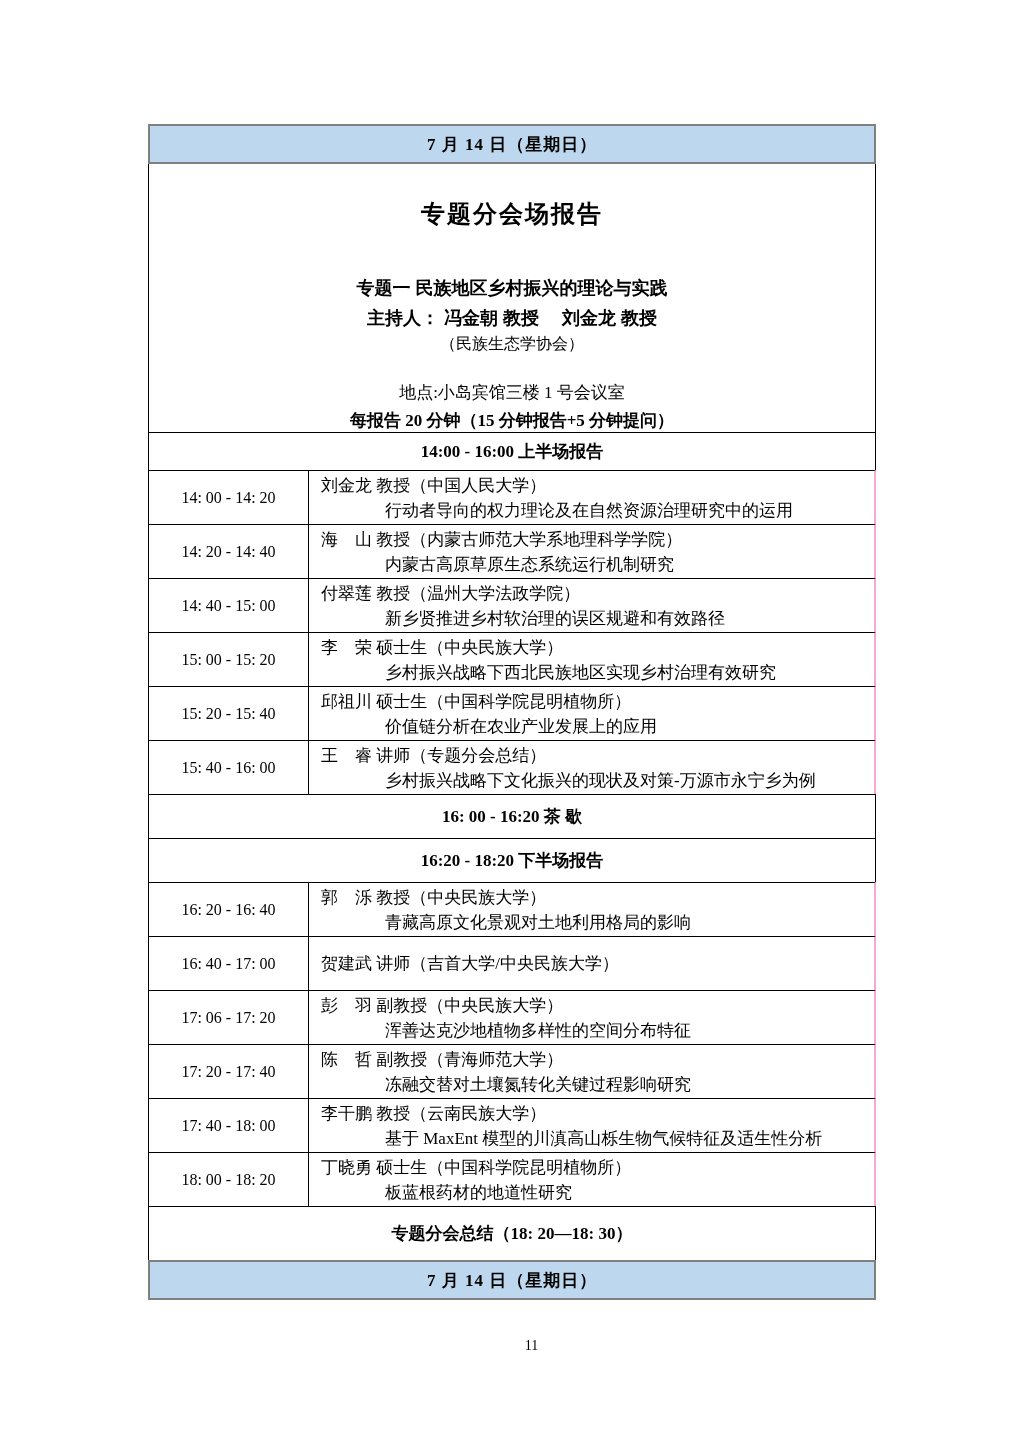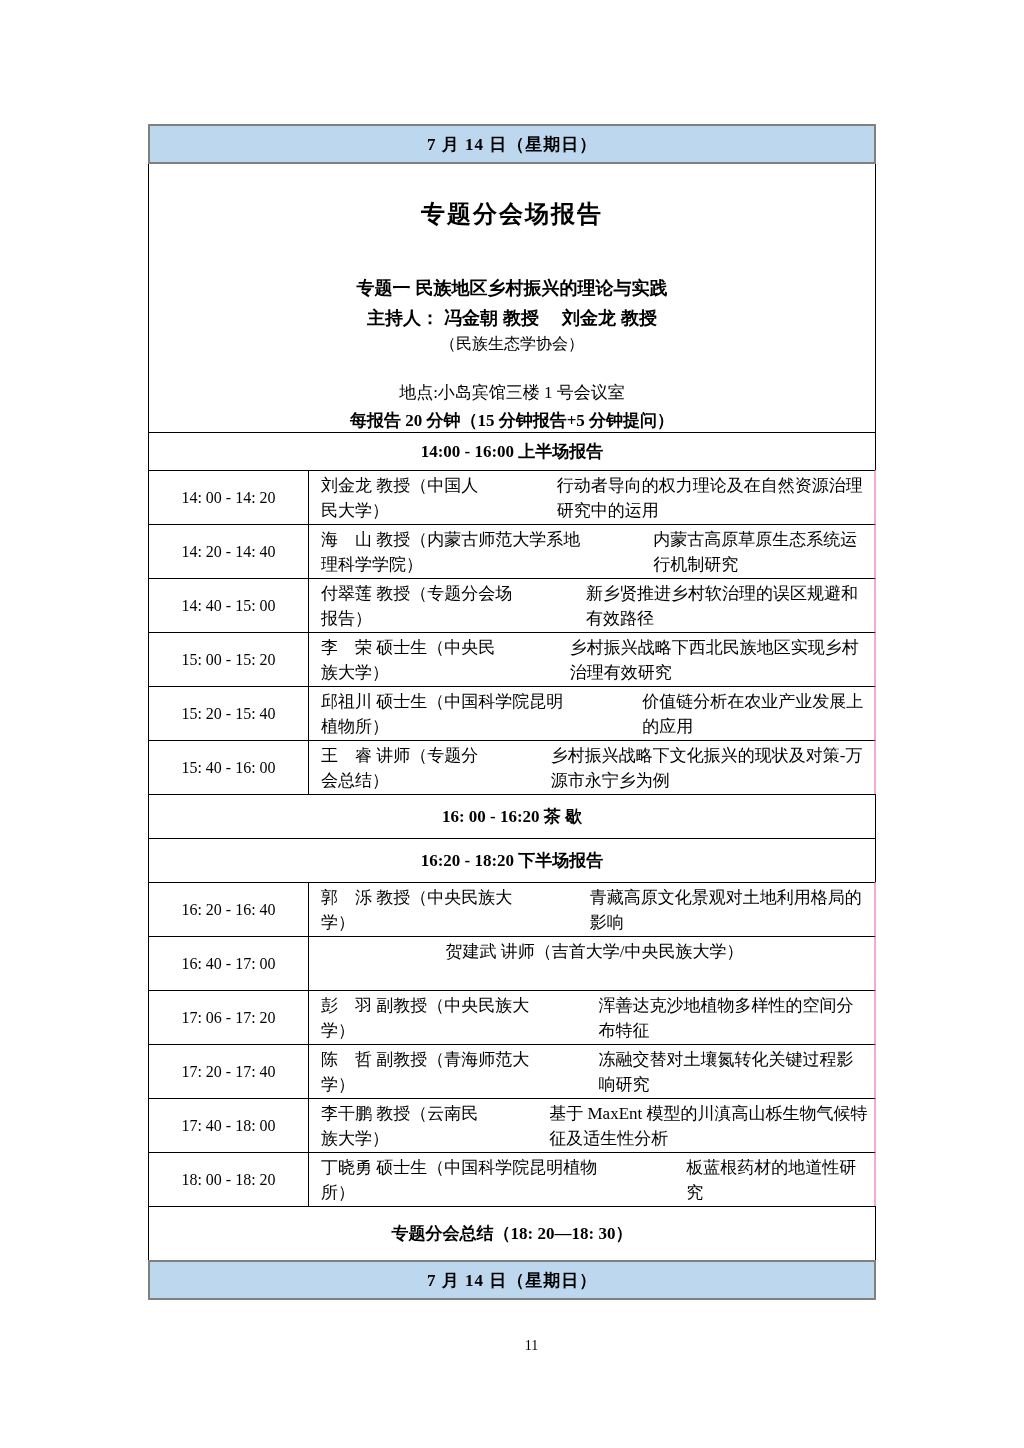--- a/index.html
+++ b/index.html
@@ -73,21 +73,21 @@
   .time-cell{
     box-sizing:border-box;
     flex:0 0 160px;width:160px;
     border-right:1px solid #000;
     display:flex;align-items:center;justify-content:center;
     font-size:16px;white-space:pre;
   }
   .talk-cell{
     flex:1;
     padding:2px 6px 2px 12px;
-    display:flex;flex-direction:row;justify-content:center;
+    display:flex;flex-direction:column;justify-content:center;
     font-size:17px;line-height:25px;
   }
   .talk-title{padding-left:64px;}
   .summary-row{
     box-sizing:border-box;
     border-left:1px solid #000;border-right:1px solid #000;border-top:1px solid #000;
     height:54px;
     display:flex;align-items:center;justify-content:center;
     font-weight:bold;font-size:17px;
   }
@@ -125,21 +125,21 @@
     <div class="talk-row">
       <div class="time-cell">14: 20 - 14: 40</div>
       <div class="talk-cell">
         <div class="talk-speaker">海　山 教授（内蒙古师范大学系地理科学学院）</div>
         <div class="talk-title">内蒙古高原草原生态系统运行机制研究</div>
       </div>
     </div>
     <div class="talk-row">
       <div class="time-cell">14: 40 - 15: 00</div>
       <div class="talk-cell">
-        <div class="talk-speaker">付翠莲 教授（专题分会场报告）</div>
+        <div class="talk-speaker">付翠莲 教授（温州大学法政学院）</div>
         <div class="talk-title">新乡贤推进乡村软治理的误区规避和有效路径</div>
       </div>
     </div>
     <div class="talk-row">
       <div class="time-cell">15: 00 - 15: 20</div>
       <div class="talk-cell">
         <div class="talk-speaker">李　荣 硕士生（中央民族大学）</div>
         <div class="talk-title">乡村振兴战略下西北民族地区实现乡村治理有效研究</div>
       </div>
     </div>

